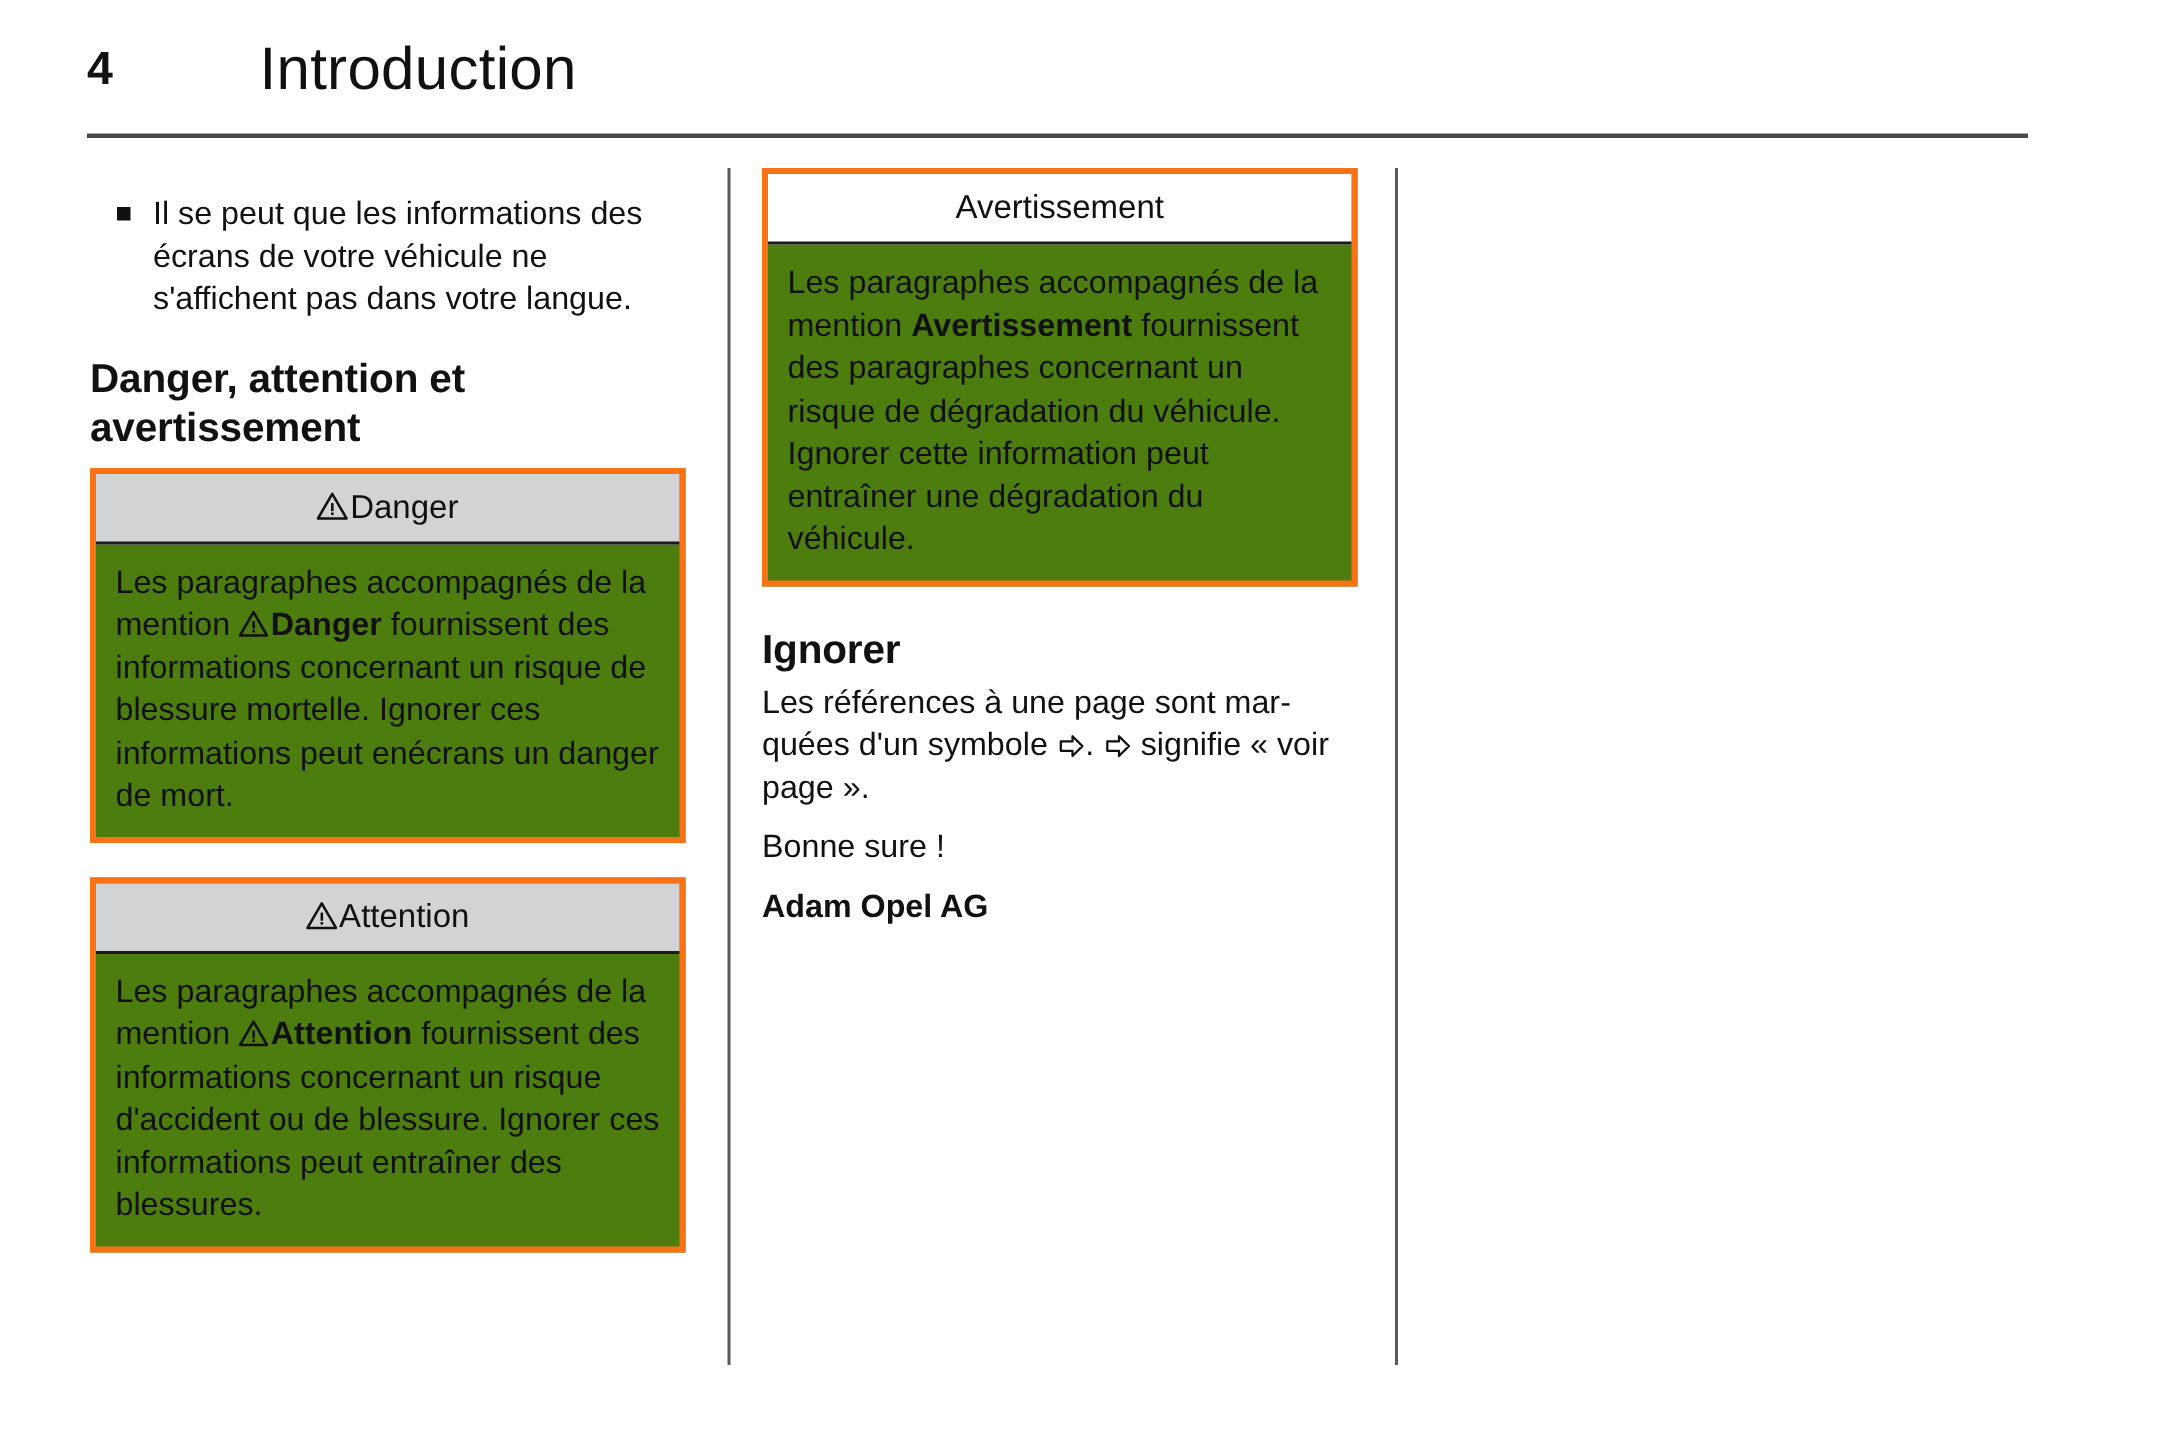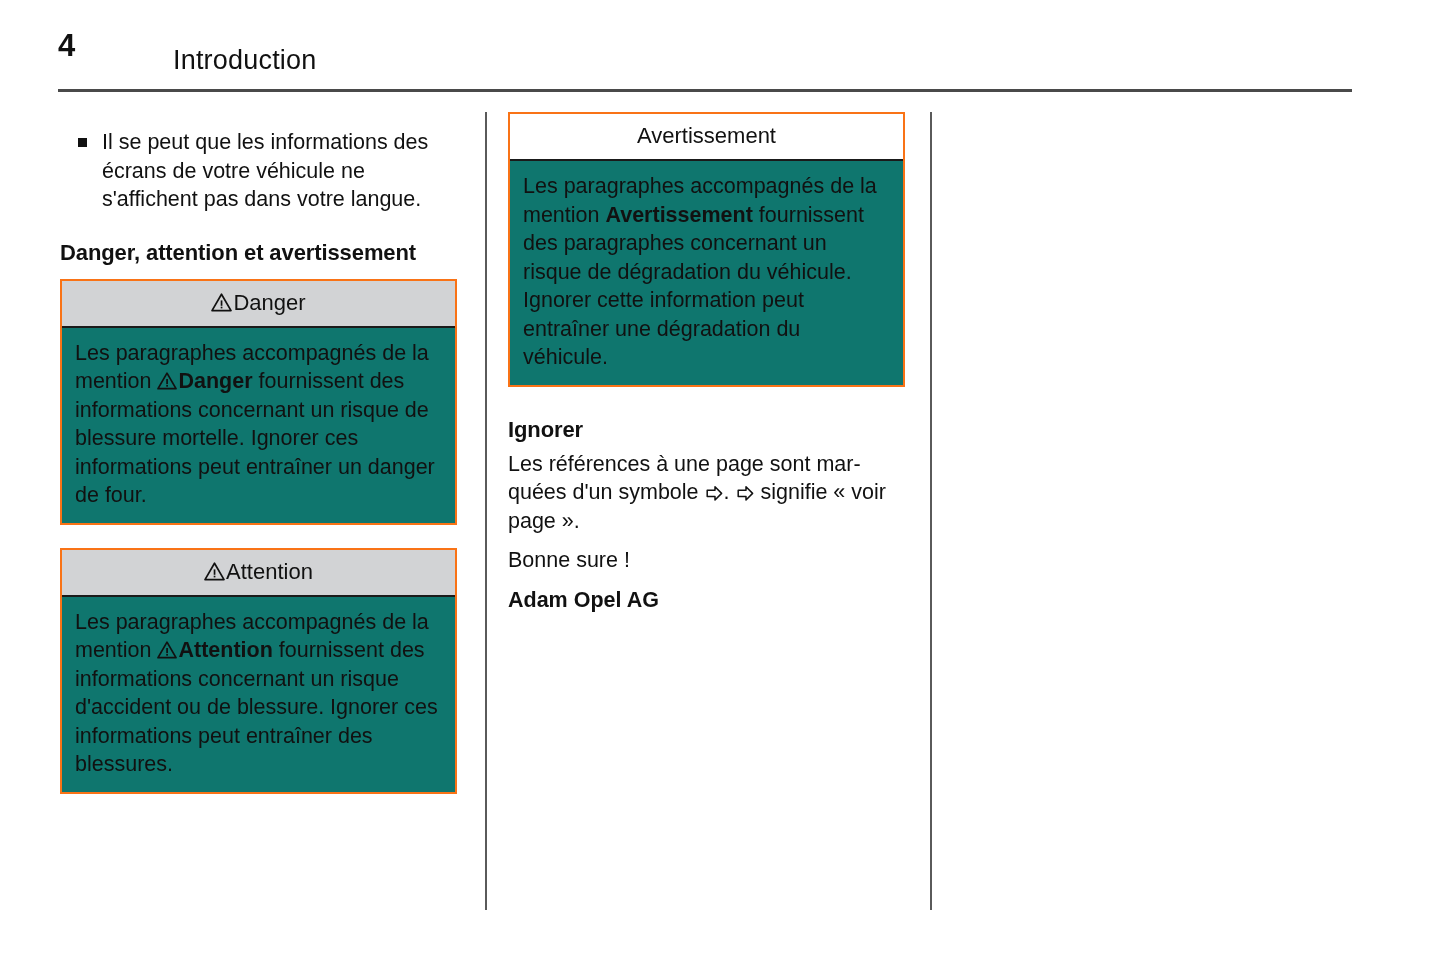--- a/index.html
+++ b/index.html
@@ -29,22 +29,22 @@
     left: 0;
     top: 0;
     font-size: 31px;
     font-weight: bold;
     line-height: 44px;
     letter-spacing: 0.2px;
   }
   .page-chapter {
     position: absolute;
     left: 115px;
-    top: 14px;
-    font-size: 27px;
+    top: 0;
+    font-size: 40px;
     font-weight: normal;
     line-height: 44px;
     letter-spacing: 0.2px;
   }
   .header-rule {
     position: absolute;
     left: 58px;
     top: 89px;
     width: 1294px;
     height: 3px;
@@ -87,33 +87,33 @@
     position: absolute;
     left: 2px;
     top: 10px;
     width: 9px;
     height: 9px;
     background: #111111;
   }
 
   
   .section-heading {
-    font-size: 22px;
+    font-size: 27px;
     font-weight: bold;
     line-height: 33px;
     margin: 22px 0 10px 0;
     letter-spacing: -0.1px;
   }
   .section-heading.tight { margin-top: 26px; margin-bottom: 4px; }
 
   
   .notice-box {
-    border: 2px solid #f97316;
+    border: 4px solid #f97316;
     margin-bottom: 23px;
-    background: #0f766e;
+    background: #4d7c0f;
     box-sizing: border-box;
   }
   .notice-head {
     border-bottom: 2px solid #1a1a1a;
     text-align: center;
     font-size: 22px;
     line-height: 26px;
     padding: 9px 6px 10px 6px;
     font-weight: normal;
     box-sizing: border-box;
@@ -183,21 +183,21 @@
           <rect x="9.7" y="7.4" width="1.7" height="5.4" fill="#111111"></rect>
           <rect x="9.7" y="13.7" width="1.7" height="1.7" fill="#111111"></rect>
         </svg>
       </span><span>Danger</span>
     </div>
     <div class="notice-body">
       <span>Les paragraphes accompagnés de la mention </span><b><span class="warn-tri"><svg width="20" height="18" viewBox="0 0 21 19">
           <path d="M10.5 1.2 L20 17.6 L1 17.6 Z" fill="none" stroke="#111111" stroke-width="1.8" stroke-linejoin="round"></path>
           <rect x="9.7" y="7.4" width="1.8" height="5.4" fill="#111111"></rect>
           <rect x="9.7" y="13.7" width="1.8" height="1.8" fill="#111111"></rect>
-        </svg></span><span>Danger</span></b><span> fournis­sent des informations concernant un risque de blessure mortelle. Ignorer ces informations peut en­traîner un danger de four.</span>
+        </svg></span><span>Danger</span></b><span> fournis­sent des informations concernant un risque de blessure mortelle. Ignorer ces informations peut en­écrans un danger de mort.</span>
     </div>
   </div>
 
   <div class="notice-box">
     <div class="notice-head shaded">
       <span class="warn-tri">
         <svg width="21" height="19" viewBox="0 0 21 19">
           <path d="M10.5 1.2 L20 17.6 L1 17.6 Z" fill="none" stroke="#111111" stroke-width="1.7" stroke-linejoin="round"></path>
           <rect x="9.7" y="7.4" width="1.7" height="5.4" fill="#111111"></rect>
           <rect x="9.7" y="13.7" width="1.7" height="1.7" fill="#111111"></rect>

